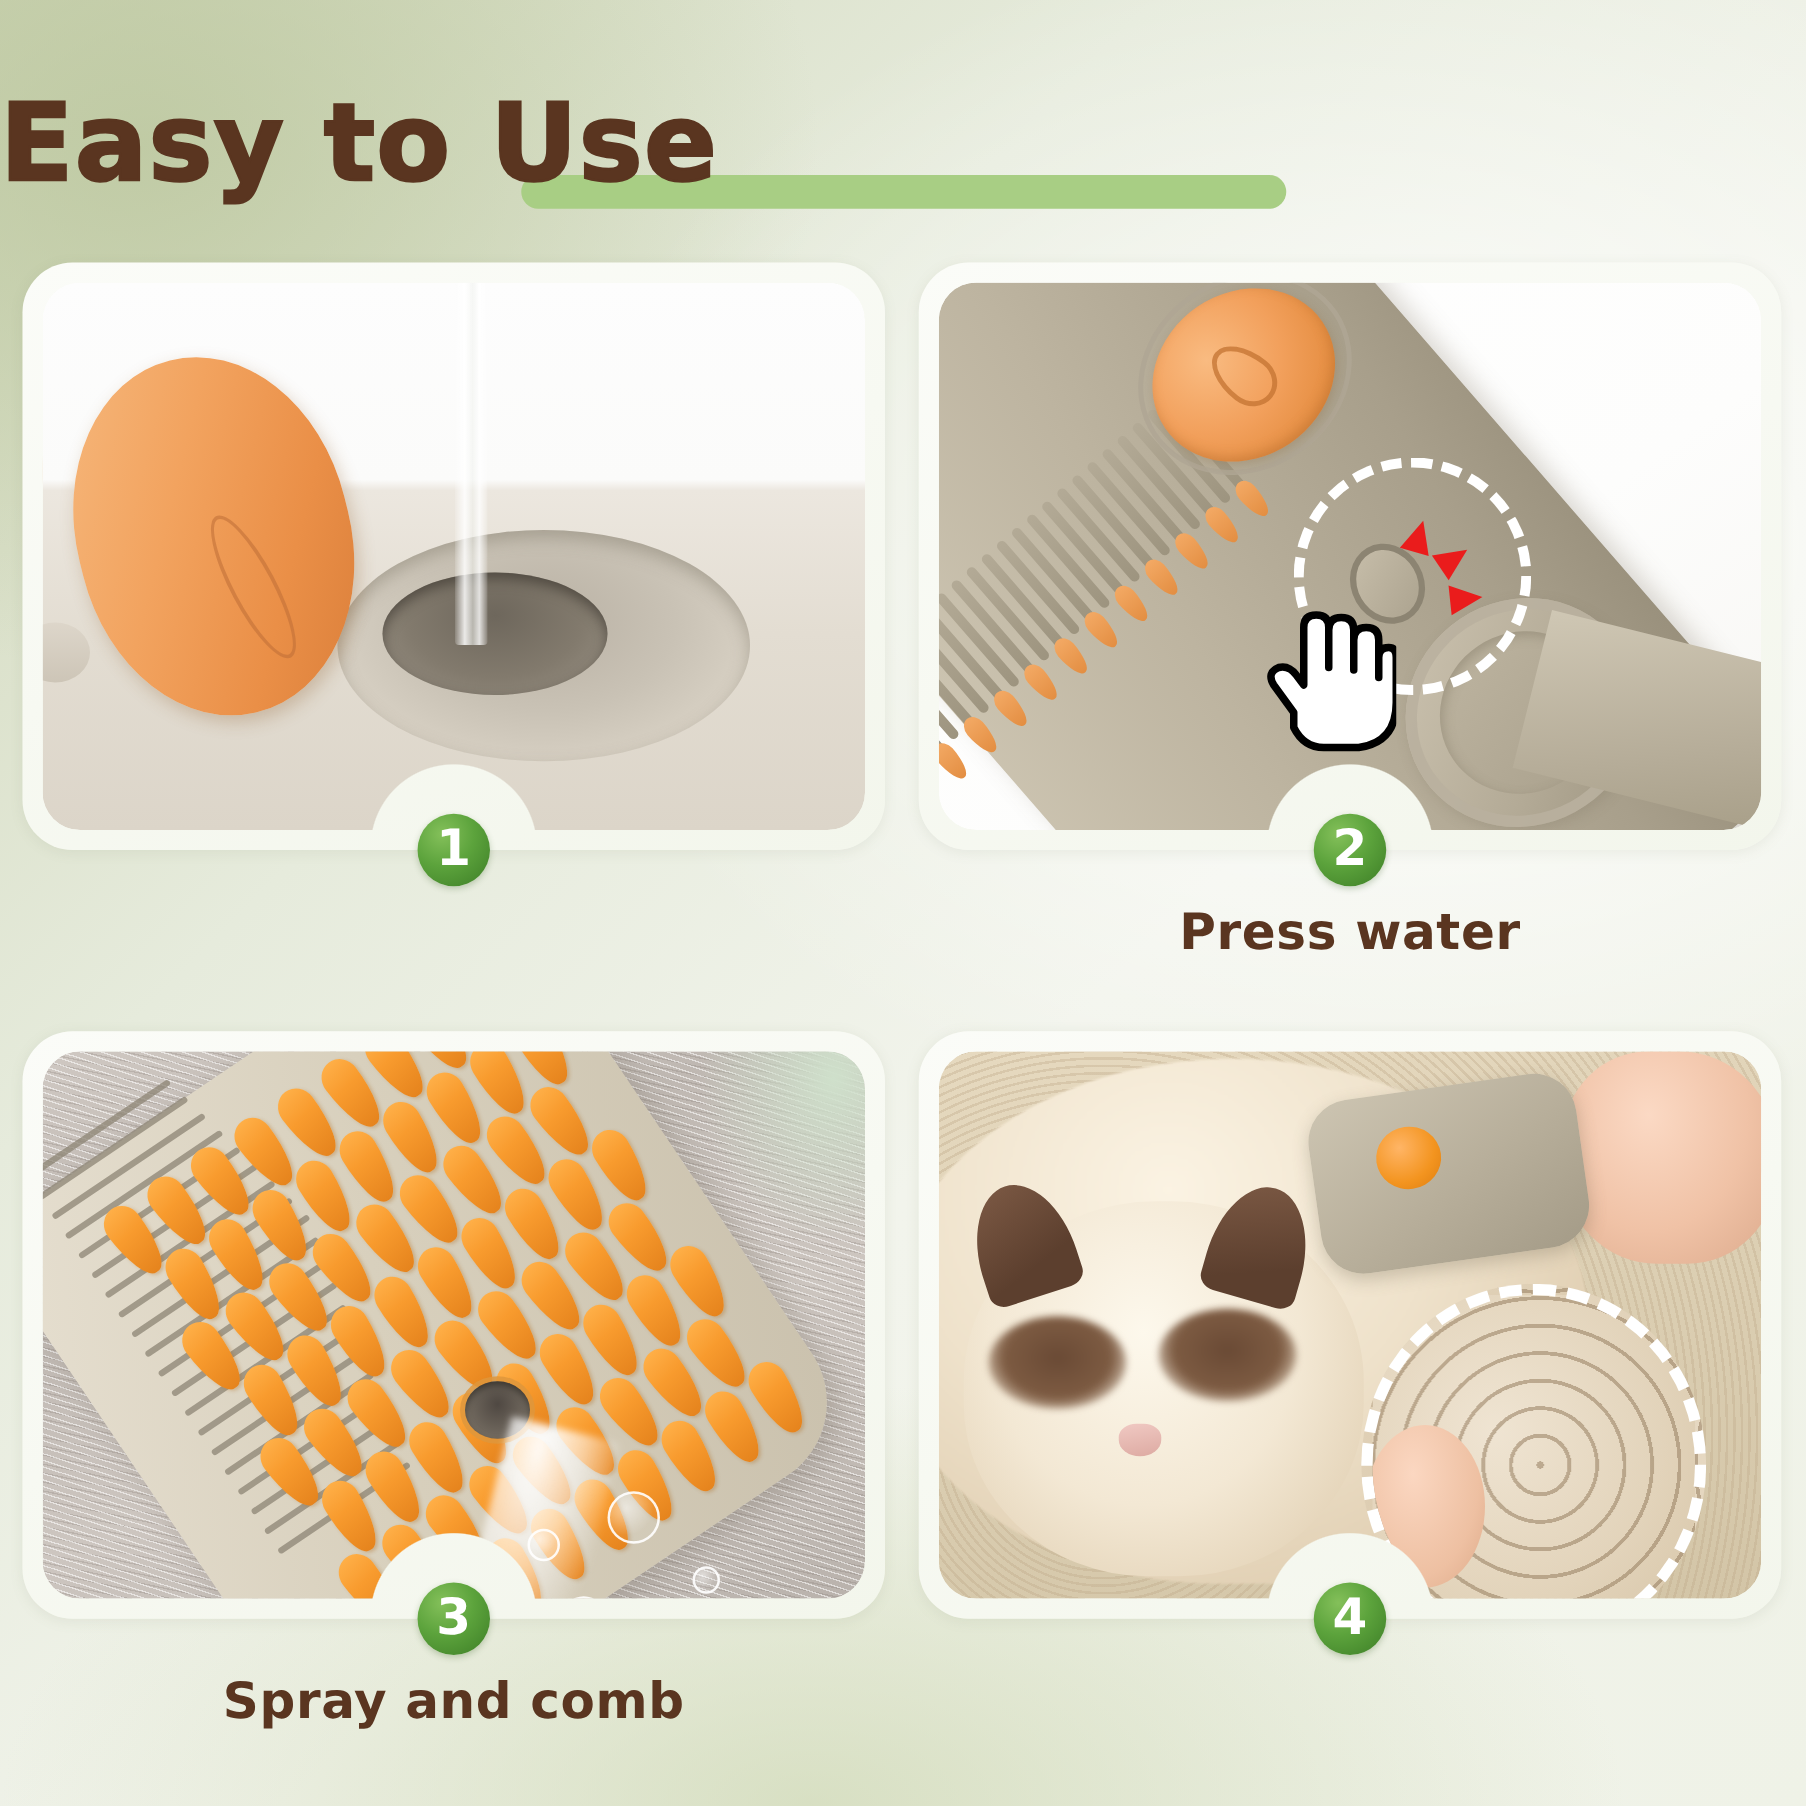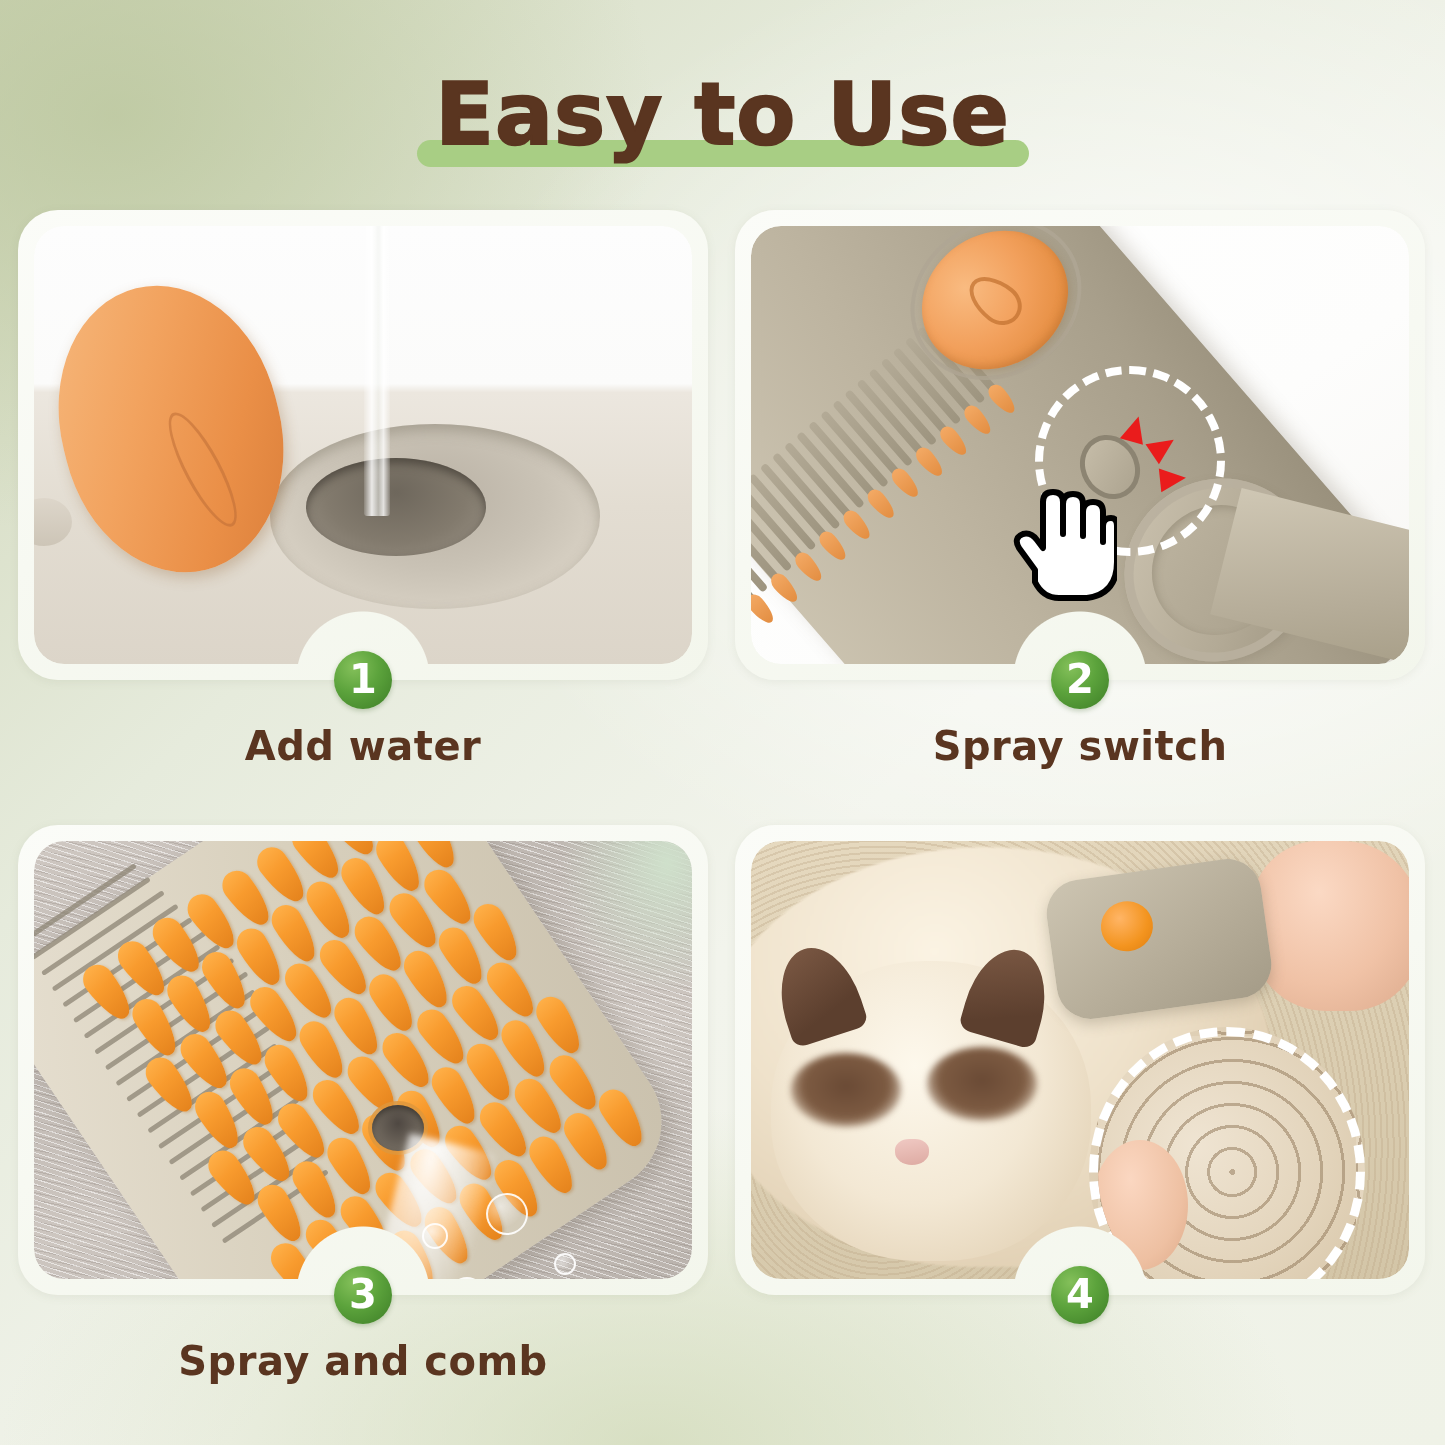--- a/index.html
+++ b/index.html
@@ -27,21 +27,21 @@
     left: 0;
     width: 1445px;
     height: 120px;
   }
   .title-wrap {
     position: relative;
     width: 100%;
     height: 120px;
     display: flex;
     align-items: center;
-    justify-content: center;
+    justify-content: flex-start;
   }
   .title-underline {
     position: absolute;
     left: 417px;
     top: 85px;
     width: 612px;
     height: 27px;
     background: #a8ce84;
     border-radius: 14px;
     z-index: 1;
@@ -518,21 +518,20 @@
         <div class="ph1-notch"></div>
         <div class="ph1-cap-edge"></div>
         <div class="ph1-cap">
           <div class="ph1-cap-groove"></div>
         </div>
       </div>
     </div>
     <div class="badge">
       <span>1</span>
     </div>
-    <div class="caption">Add water</div>
   </div>
 
   <div class="panel panel-2">
     <div class="card-frame"></div>
     <div class="photo">
       <div class="photo-inner">
         <div class="ph2-bg"></div>
         <div class="ph2-body"></div>
         <div class="ph2-teeth" id="ph2-teeth">
             <div class="ph2-tooth" style="left: 22px; top: 6px;"></div>
@@ -582,21 +581,21 @@
         <div class="ph2-arrow" style="left:400px;top:208px;transform:rotate(236deg);"></div>
         <div class="ph2-arrow" style="left:410px;top:240px;transform:rotate(264deg);"></div>
         <svg class="ph2-cursor" width="110" height="124" viewBox="0 0 55 62">
           <path d="M14 44 L6 33 Q3 28 8 26 Q12 25 15 29 L18 33 L18 10 Q18 5 23 5 Q28 5 28 10 L28 26 L28 11 Q28 6 33 6 Q38 6 38 11 L38 27 L38 15 Q38 10 43 10 Q48 10 48 15 L48 30 L48 22 Q48 18 52 18 Q55 18 55 22 L55 40 Q55 56 40 58 L26 58 Q18 58 14 50 Z" fill="#ffffff" stroke="#000000" stroke-width="3" stroke-linejoin="round"></path>
         </svg>
       </div>
     </div>
     <div class="badge">
       <span>2</span>
     </div>
-    <div class="caption">Spray switch</div>
+    <div class="caption">Press water</div>
   </div>
 
   <div class="panel panel-3">
     <div class="card-frame"></div>
     <div class="photo">
       <div class="photo-inner">
         <div class="ph3-bg"></div>
         <div class="ph3-greenedge"></div>
         <div class="ph3-head"></div>
         <div class="ph3-comb" id="ph3-comb">

